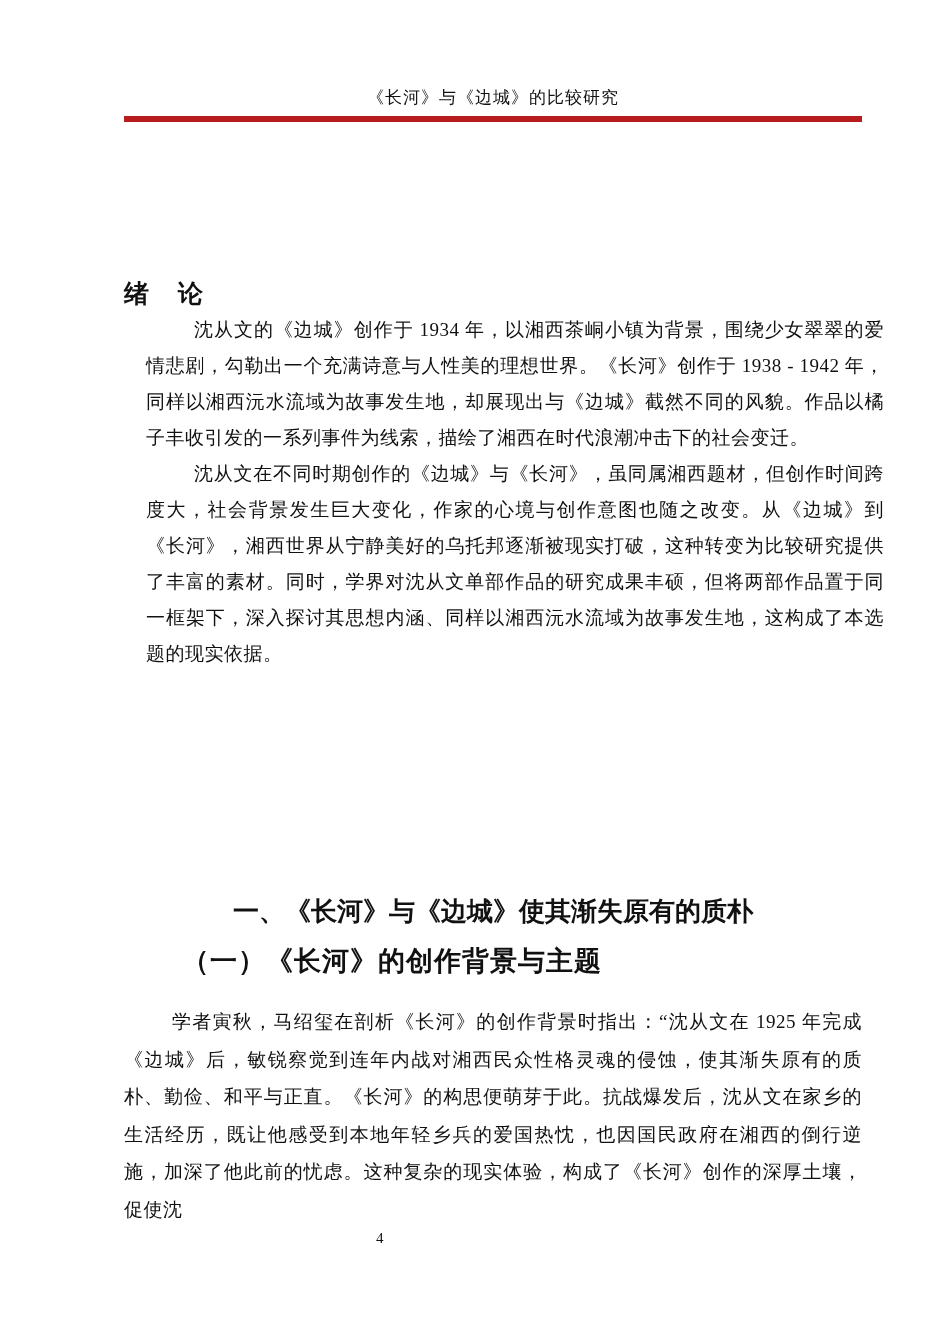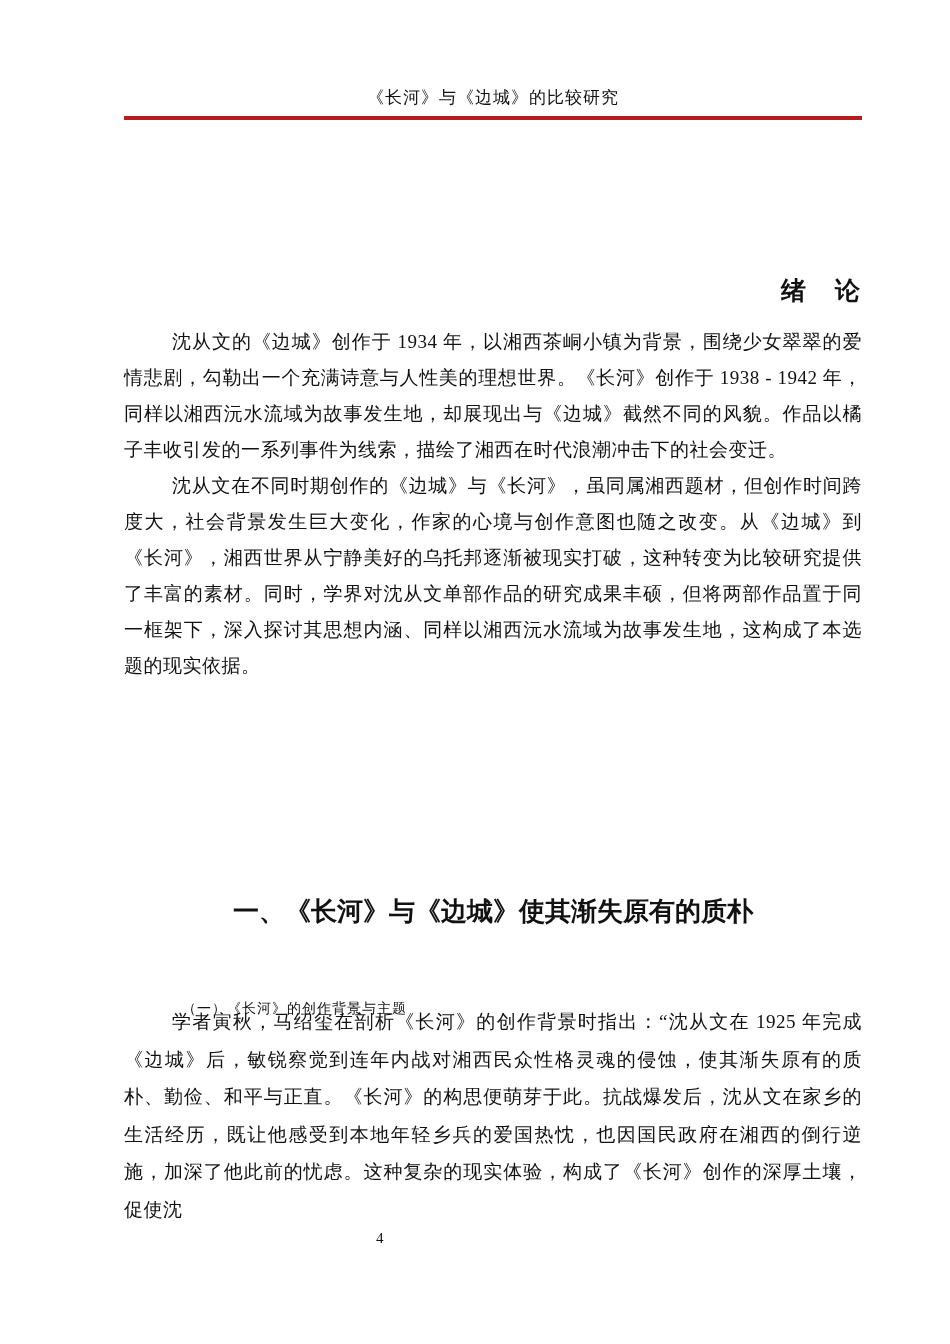--- a/index.html
+++ b/index.html
@@ -20,50 +20,51 @@
   
   .doc-header {
     position: absolute;
     top: 86px;
     left: 124px;
     width: 738px;
     text-align: center;
     font-size: 17px;
     line-height: 24px;
     padding-bottom: 6px;
-    border-bottom: 4px solid #b91c1c;
+    border-bottom: 6px solid #b91c1c;
     letter-spacing: 1px;
   }
 
   
   .intro-heading {
     position: absolute;
     top: 272px;
     left: 124px;
     width: 738px;
-    text-align: right;
-    font-family: Liberation Mono, monospace;
+    text-align: left;
+    font-family: Liberation Sans, sans-serif;
     font-weight: 700;
     font-size: 25px;
     line-height: 42px;
     letter-spacing: 2px;
   }
 
   
   .body-block {
     position: absolute;
     left: 124px;
     width: 738px;
     font-size: 19px;
     letter-spacing: 0.5px;
     text-align: justify;
   }
   .body-block-1 {
-    top: 324px;
+    top: 312px;
     line-height: 36px;
+    margin-left: 22px;
   }
   .body-block p {
     margin: 0;
     padding: 0;
     text-indent: 48px;
   }
 
   
   .section-heading {
     position: absolute;
@@ -73,28 +74,28 @@
     text-align: center;
     font-family: "Liberation Sans", "DejaVu Sans", sans-serif;
     font-weight: 700;
     font-size: 26px;
     line-height: 44px;
   }
 
   
   .subsection-heading {
     position: absolute;
-    top: 988px;
+    top: 941px;
     left: 124px;
     width: 738px;
     padding-left: 58px;
     box-sizing: border-box;
     font-family: "Liberation Sans", "DejaVu Sans", sans-serif;
-    font-weight: 400;
-    font-size: 14px;
+    font-weight: 700;
+    font-size: 27px;
     line-height: 40px;
     letter-spacing: 1px;
   }
 
   .body-block-2 {
     top: 1003px;
     line-height: 37.5px;
   }
 
   

